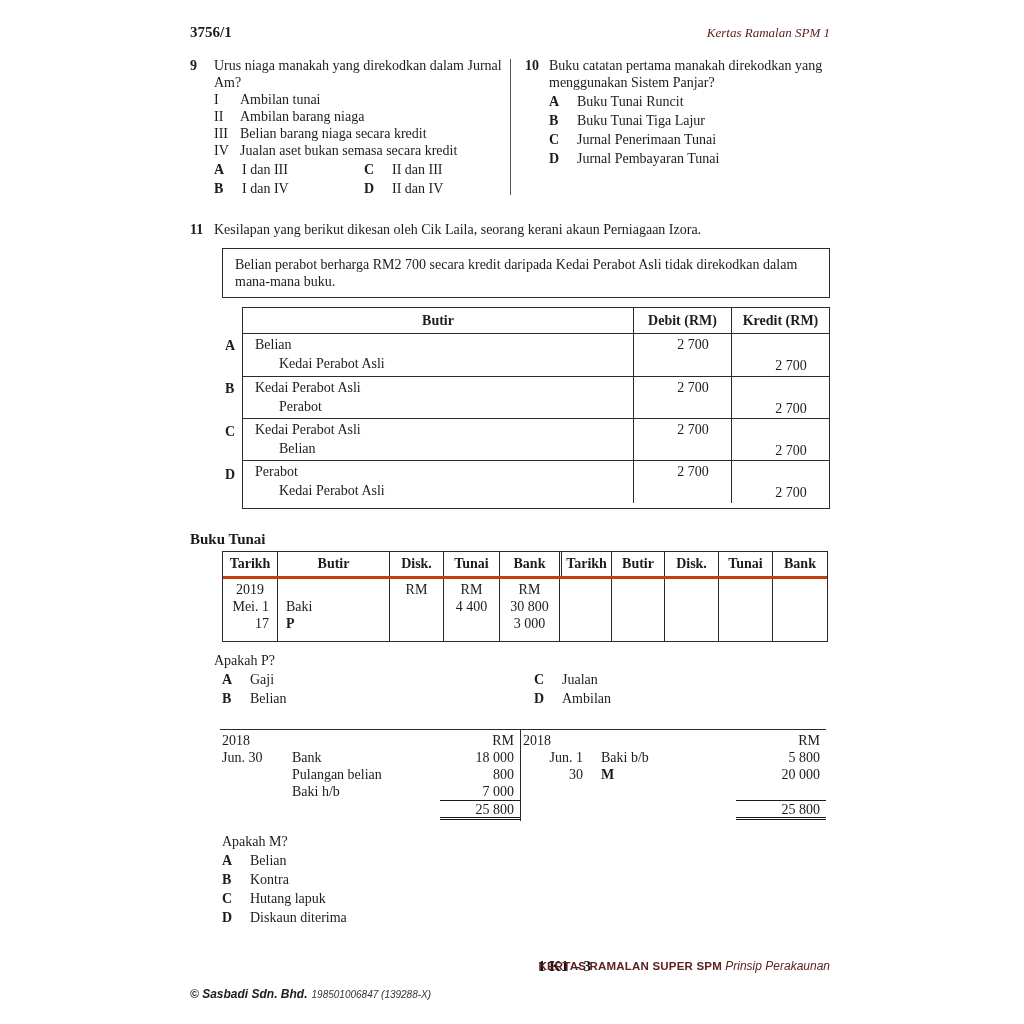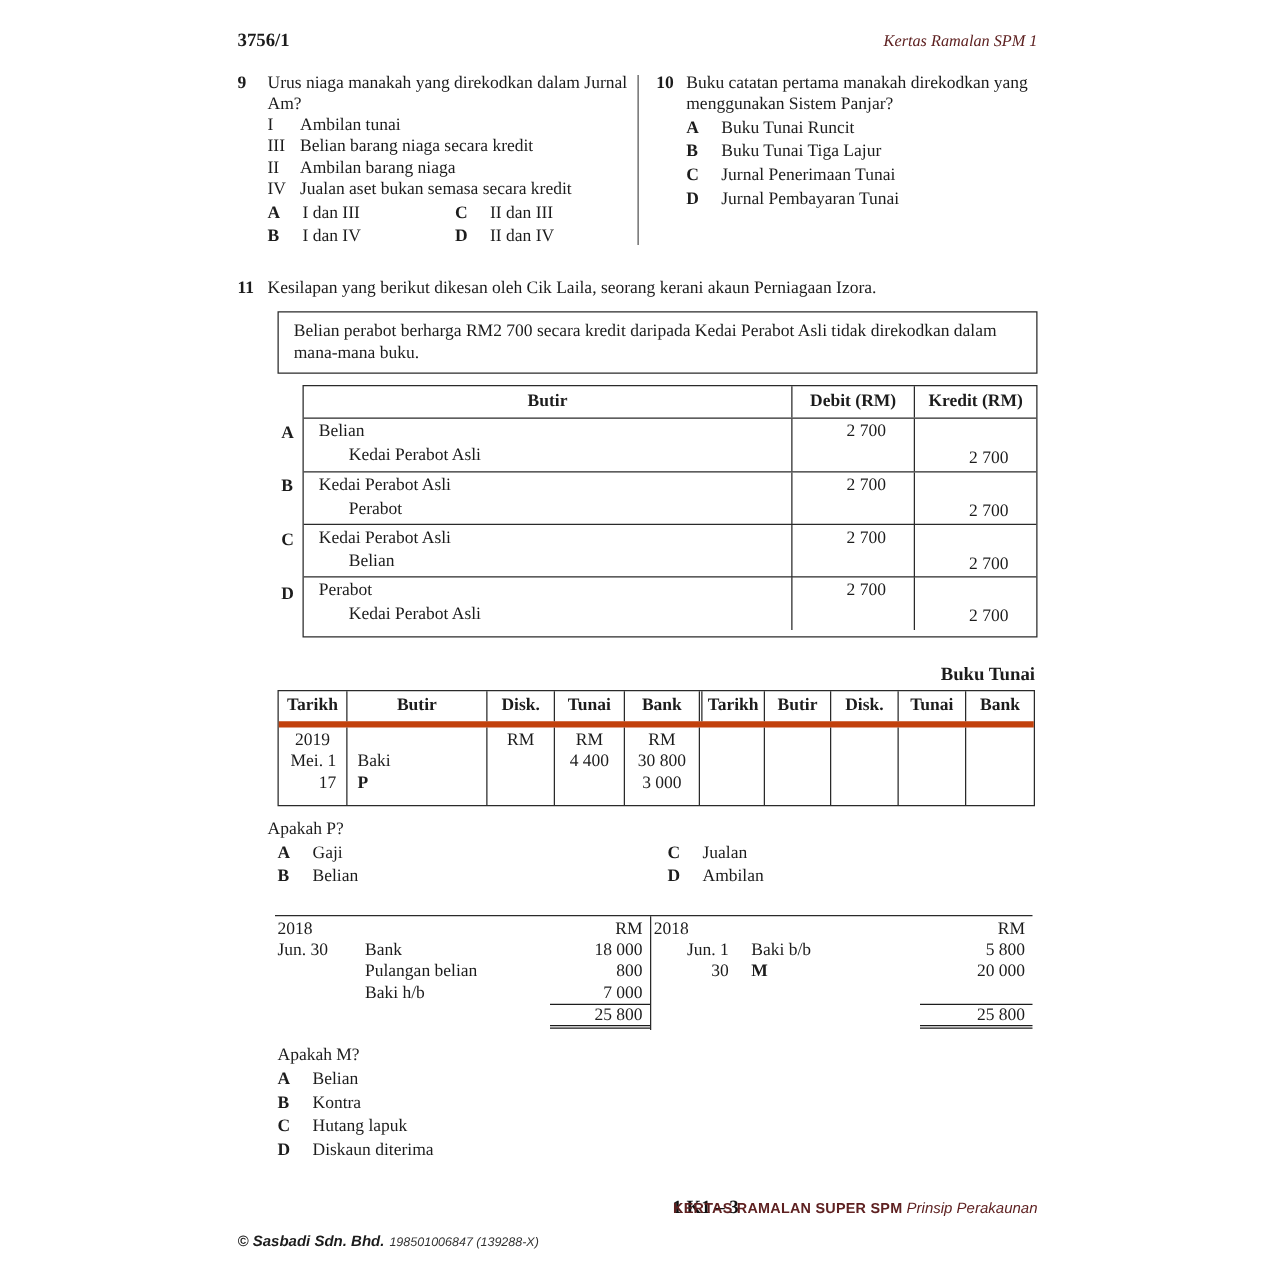--- a/index.html
+++ b/index.html
@@ -57,26 +57,26 @@
   .jrow { display:grid; grid-template-columns:390px 98px 98px; height:42px; }
   .jrow + .jrow { border-top:1px solid #2a2a2a; }
   .jc { padding:2px 0; }
   .jc + .jc { border-left:1px solid #2a2a2a;padding-left:21px; }
   .jc .l1 { padding-left:12px; height:19px; }
   .jc .l2 { padding-left:36px; height:19px; }
   .jc-d { text-align:center; }
   .jc-k { display:flex; flex-direction:column; justify-content:flex-end; text-align:center; }
 
   
-  .cb-title { text-align:right; font-weight:bold; font-size:15px; margin-top:8px; width:638px; }
+  .cb-title { text-align:left; font-weight:bold; font-size:15px; margin-top:8px; width:638px; }
   .cbtable { margin:3px 0 0 32px; width:606px; border:1.5px solid #2a2a2a; }
   .cbhead, .cbbody { display:grid; grid-template-columns:54px 112px 54px 56px 60px 52px 53px 54px 54px 55px; }
   .cbhead div { text-align:center; font-weight:bold; padding:3px 0 4px 0; }
   .cbhead div + div { border-left:1px solid #2a2a2a; }
-  .cbhead { border-bottom:5px solid #c2410c; }
+  .cbhead { border-bottom:3px solid #c2410c; }
   .cbbody { height:62px; }
   .cbbody .cbc + .cbc { border-left:1px solid #2a2a2a; }
   .cbhead .dsep, .cbbody .dsep { border-left:3px double #2a2a2a; }
   .cbc { padding-top:2px; }
   .c-line { height:17px; }
   .ctr { text-align:center; }
   .rgt { text-align:right; padding-right:8px; }
   .lft { padding-left:8px; }
   .bold { font-weight:bold; }
 
@@ -123,26 +123,26 @@
       <div class="qrow">
         <span class="qno">9</span>
         <span class="qtext">Urus niaga manakah yang direkodkan dalam Jurnal Am?</span>
       </div>
       <div class="sub">
         <div class="sitem">
           <span class="roman">I</span>
           <span>Ambilan tunai</span>
         </div>
         <div class="sitem">
+          <span class="roman">II</span>
+          <span>Ambilan barang niaga</span>
+        </div>
+        <div class="sitem">
           <span class="roman">III</span>
           <span>Belian barang niaga secara kredit</span>
-        </div>
-        <div class="sitem">
-          <span class="roman">II</span>
-          <span>Ambilan barang niaga</span>
         </div>
         <div class="sitem">
           <span class="roman">IV</span>
           <span>Jualan aset bukan semasa secara kredit</span>
         </div>
       </div>
       <div class="opt-grid2">
         <div class="optv">
           <span class="optl">A</span>
           <span>I dan III</span>

